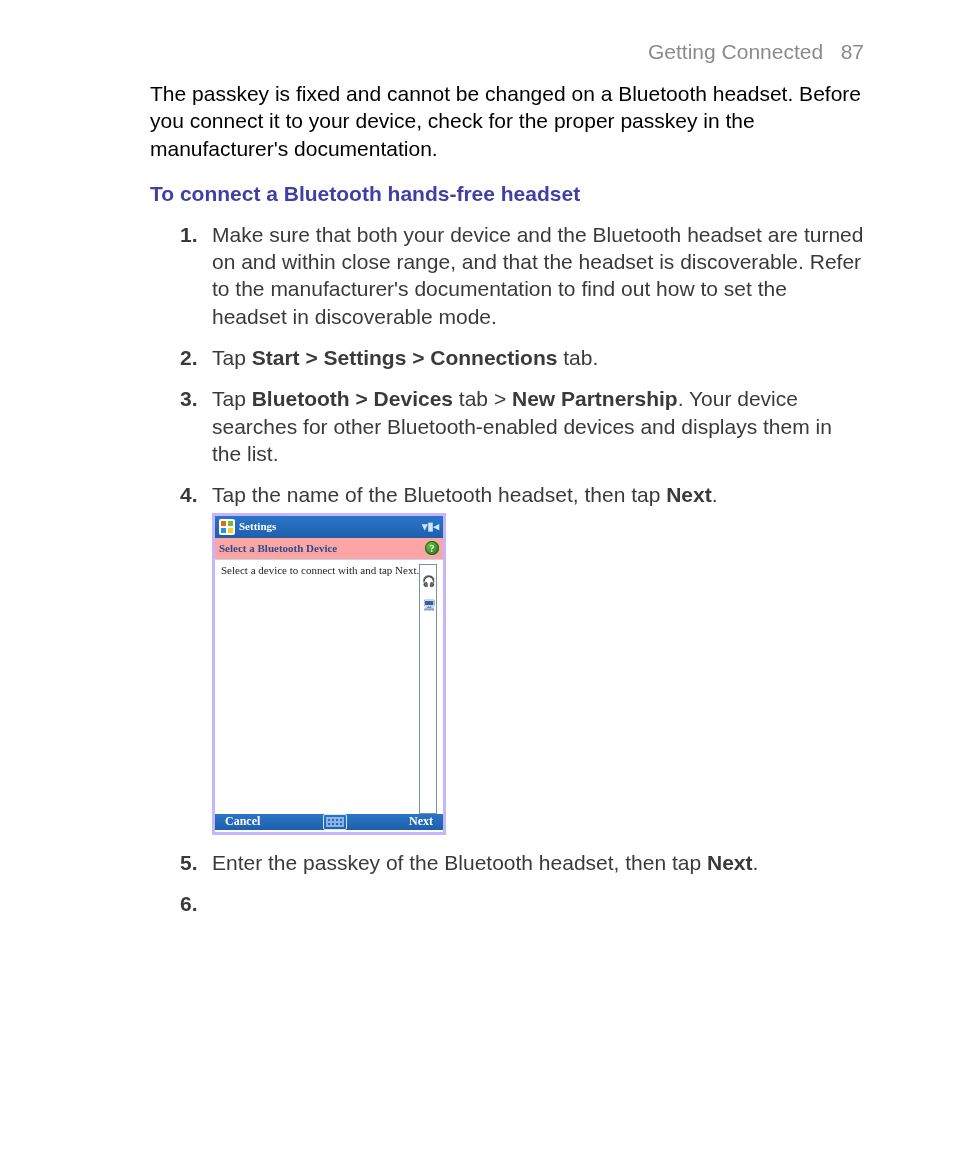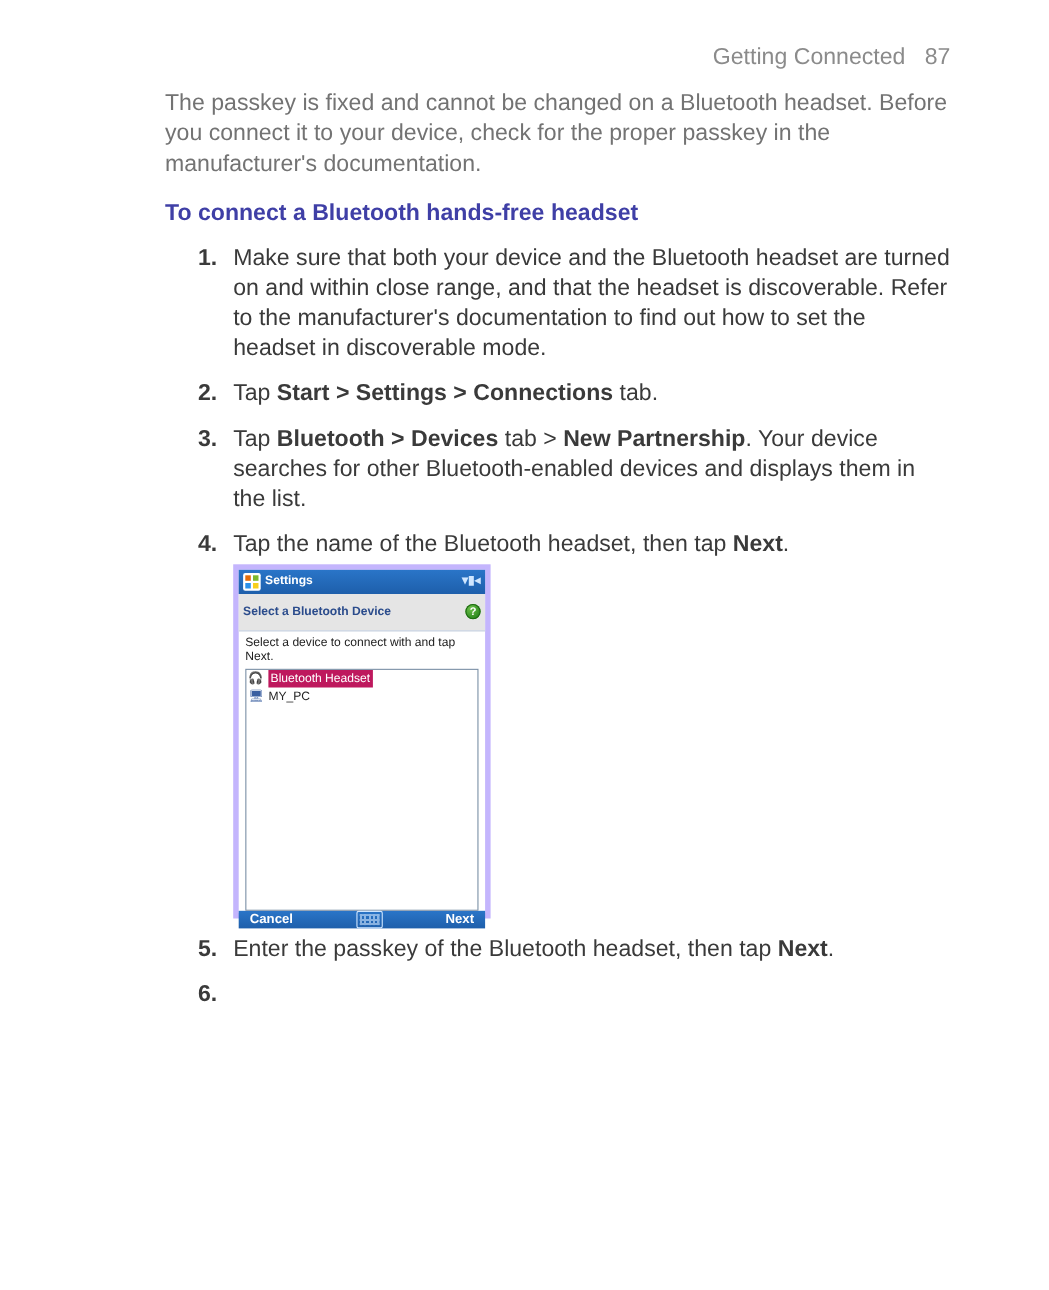--- a/index.html
+++ b/index.html
@@ -18,21 +18,21 @@
   }
   .header-line {
     text-align: right;
     color: #8b8b8b;
     font-size: 21px;
     margin-bottom: 16px;
   }
   .intro {
     font-size: 21px;
     line-height: 1.3;
-    color: #737373;
+    color: #000000;
     margin-bottom: 20px;
   }
   .section-title {
     color: #3f3fa6;
     font-weight: bold;
     font-size: 21px;
     margin-bottom: 15px;
   }
   ol.steps {
     list-style: none;
@@ -51,24 +51,24 @@
     position: absolute;
     left: 0;
     top: 0;
     font-weight: bold;
   }
   .bold { font-weight: bold; }
   
   .device-frame {
     width: 234px;
     height: 322px;
-    border: 5px solid #c4b5fd;
+    border: 3px solid #c4b5fd;
     background: #ffffff;
     margin: 4px 0 10px 0;
-    font-family: Liberation Sans, sans-serif;
+    font-family: Liberation Serif, serif;
     font-size: 11px;
     color: #222;
     position: relative;
     box-sizing: border-box;
   }
   .dev-titlebar {
     height: 22px;
     background: linear-gradient(#2a75c8, #1e5fab);
     display: flex;
     align-items: center;
@@ -97,22 +97,22 @@
   }
   .dev-titlebar .title-text { flex: 1; }
   .dev-titlebar .status-icons {
     display: flex;
     gap: 4px;
     align-items: center;
     color: #cfe6ff;
     font-size: 11px;
   }
   .dev-subbar {
-    height: 34px;
-    background: #e5e5e5;
+    height: 22px;
+    background: #fca5a5;
     border-bottom: 1px solid #c9d4e6;
     display: flex;
     align-items: center;
     justify-content: space-between;
     padding: 0 4px;
     box-sizing: border-box;
     color: #2b4c8c;
     font-weight: bold;
   }
   .help-icon {
@@ -123,21 +123,21 @@
     font-size: 10px;
     font-weight: bold;
     display: flex; align-items: center; justify-content: center;
     box-shadow: inset 0 0 0 1px #1e6a12;
   }
   .dev-body {
     padding: 4px 6px 0 6px;
     box-sizing: border-box;
     height: 254px;
     display: flex;
-    flex-direction: column;
+    flex-direction: row;
   }
   .dev-instr {
     font-size: 11px;
     line-height: 1.2;
     margin-bottom: 4px;
   }
   .dev-listbox {
     flex: 1;
     border: 1px solid #7b8fa6;
     background: #fff;

